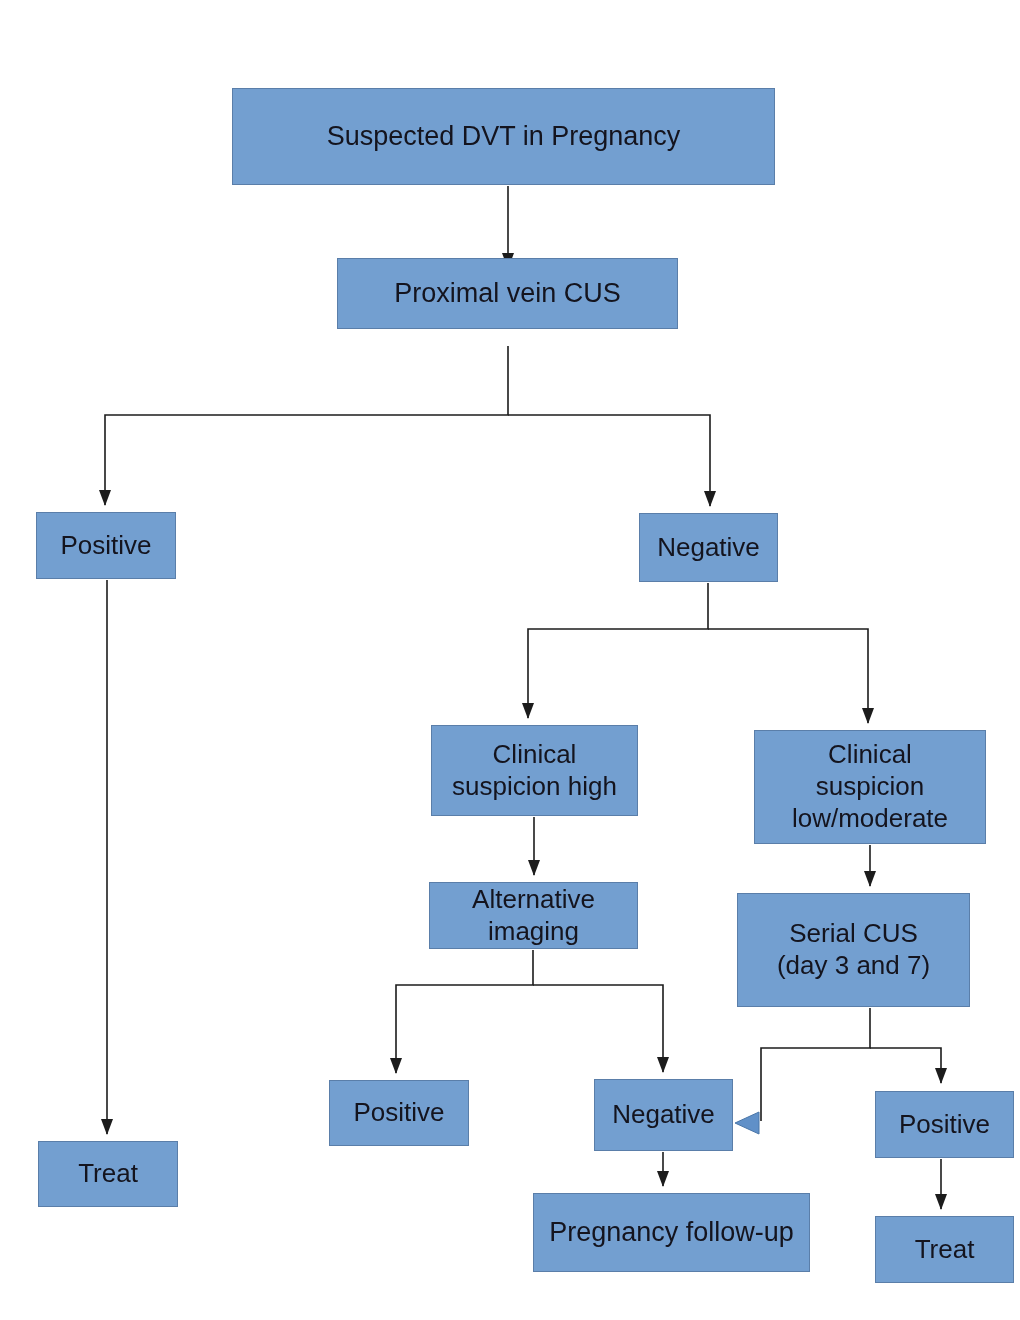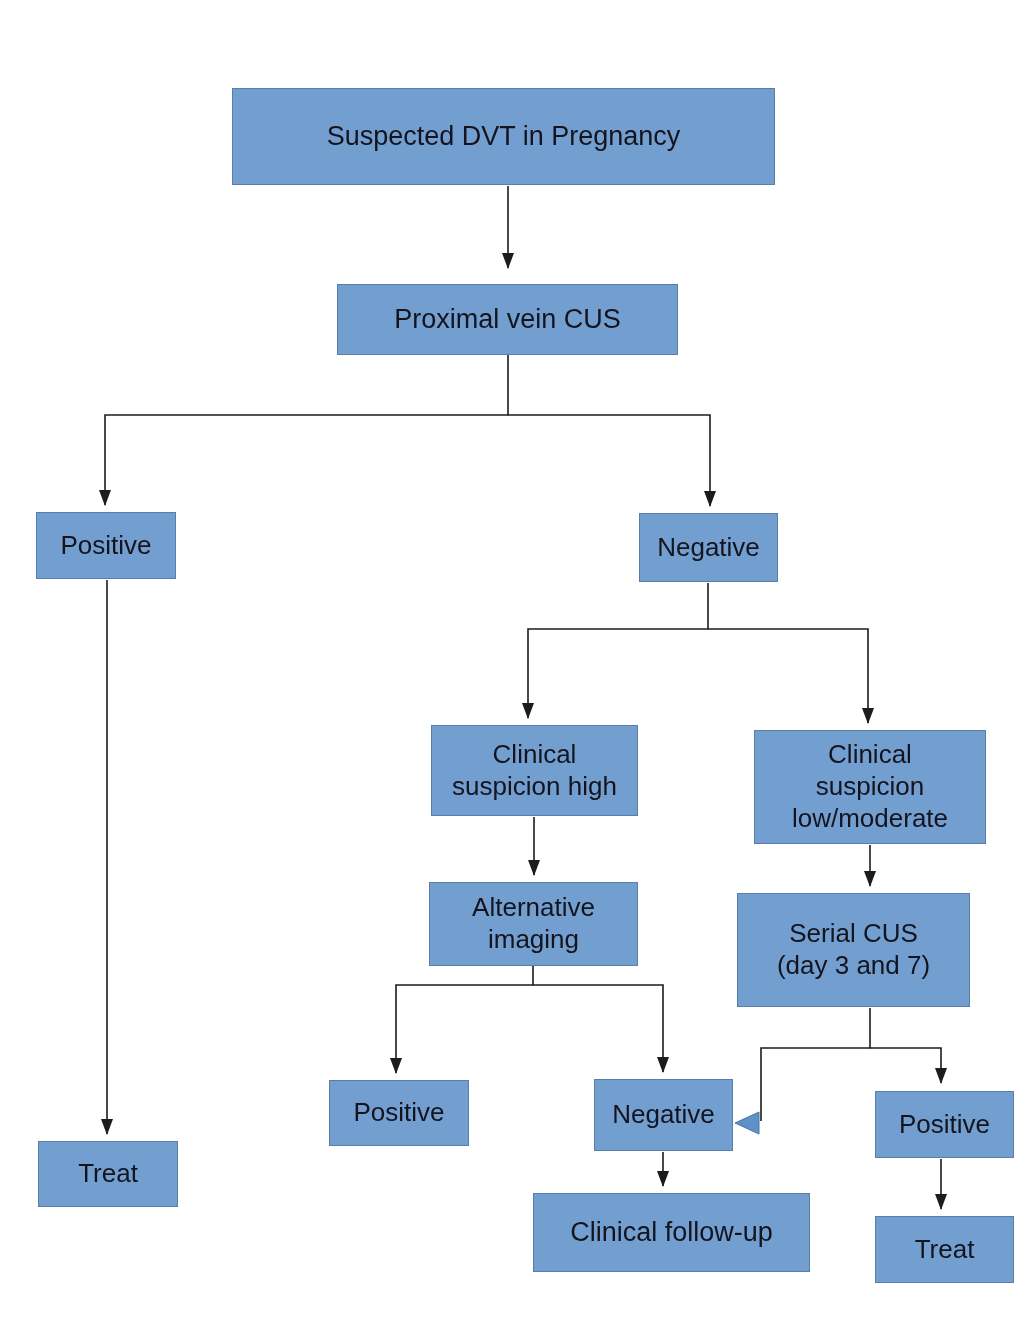--- a/index.html
+++ b/index.html
@@ -30,26 +30,26 @@
     color: #14141e;
     display: flex;
     align-items: center;
     justify-content: center;
     text-align: center;
     font-size: 26px;
     line-height: 1.22;
     white-space: pre-line;
   }
   .n-suspected   { left: 232px; top:   88px; width: 543px; height:  97px; font-size: 27px; }
-  .n-proximal    { left: 337px; top:  284px; width: 341px; height:  71px; font-size: 27px; }
+  .n-proximal    { left: 337px; top:  258px; width: 341px; height:  71px; font-size: 27px; }
   .n-positive1   { left:  36px; top:  512px; width: 140px; height:  67px; }
   .n-negative1   { left: 639px; top:  513px; width: 139px; height:  69px; }
   .n-high        { left: 431px; top:  725px; width: 207px; height:  91px; }
   .n-lowmod      { left: 754px; top:  730px; width: 232px; height: 114px; }
-  .n-altimg      { left: 429px; top:  882px; width: 209px; height:  84px; }
+  .n-altimg      { left: 429px; top:  882px; width: 209px; height:  67px; }
   .n-serial      { left: 737px; top:  893px; width: 233px; height: 114px; }
   .n-positive2   { left: 329px; top: 1080px; width: 140px; height:  66px; }
   .n-negative2   { left: 594px; top: 1079px; width: 139px; height:  72px; }
   .n-followup    { left: 533px; top: 1193px; width: 277px; height:  79px; font-size: 27px; }
   .n-positive3   { left: 875px; top: 1091px; width: 139px; height:  67px; }
   .n-treat1      { left:  38px; top: 1141px; width: 140px; height:  66px; }
   .n-treat2      { left: 875px; top: 1216px; width: 139px; height:  67px; }
   .edge {
     fill: none;
     stroke: #1c1c1c;
@@ -124,21 +124,21 @@
 
   <div class="node n-positive2">
     <span>Positive</span>
   </div>
 
   <div class="node n-negative2">
     <span>Negative</span>
   </div>
 
   <div class="node n-followup">
-    <span>Clinical follow-up</span>
+    <span>Pregnancy follow-up</span>
   </div>
 
   <div class="node n-positive3">
     <span>Positive</span>
   </div>
 
   <div class="node n-treat1">
     <span>Treat</span>
   </div>
 

